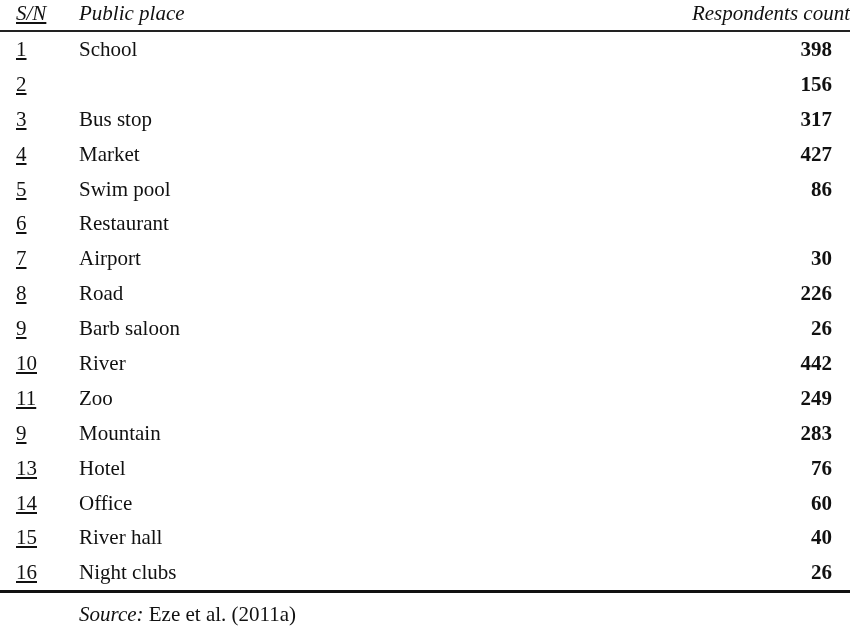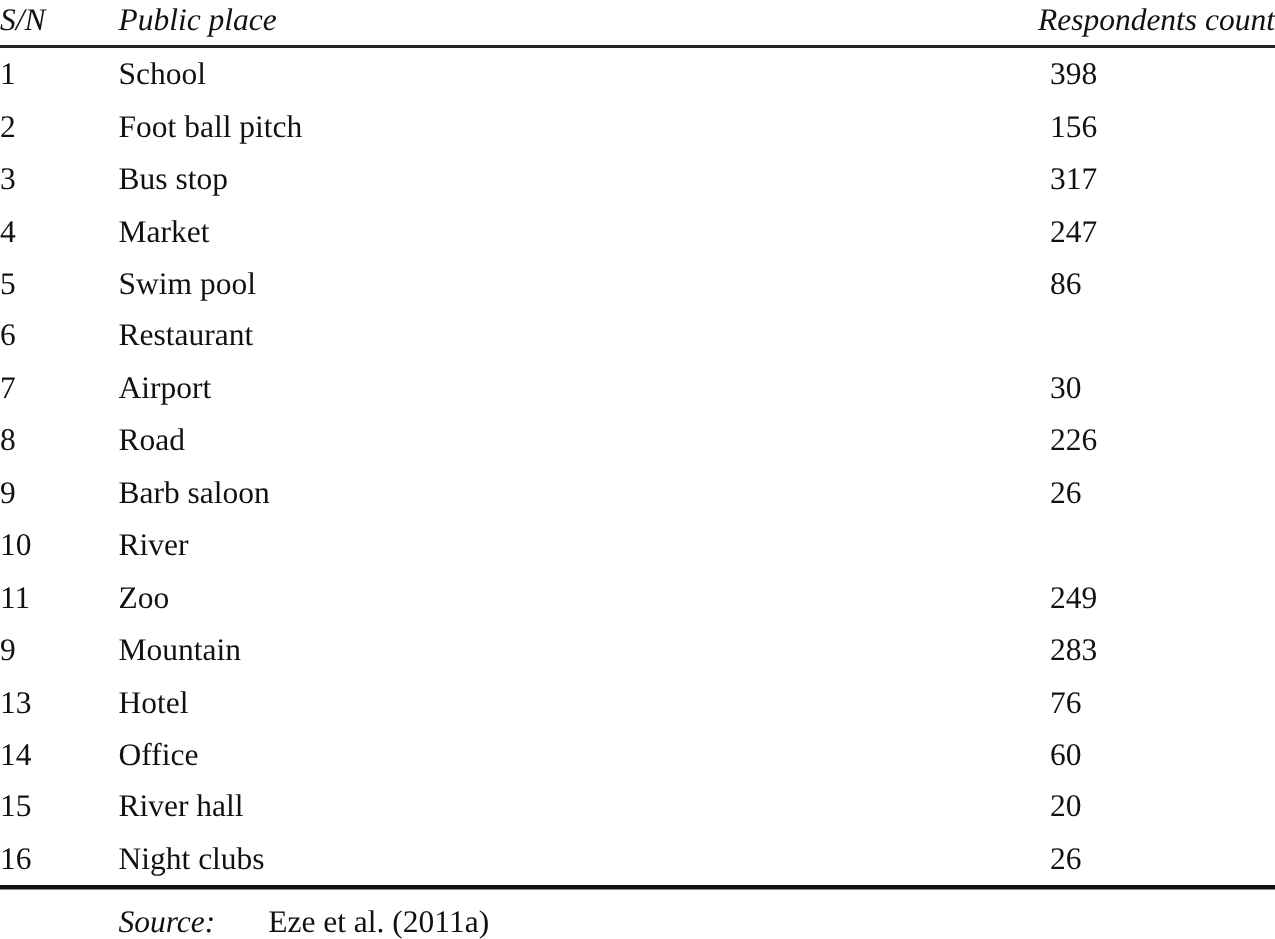--- a/index.html
+++ b/index.html
@@ -28,27 +28,28 @@
     top: 0;
     width: 850px;
     height: 30px;
     font-style: italic;
   }
   .header-row .cell, .data-row .cell {
     position: absolute;
     white-space: nowrap;
     line-height: 26px;
   }
-  .col-sn { left: 0; }
+  .col-sn { left: 16px; text-decoration: underline; }
   .col-place { left: 79px; }
   .col-count-head { right: 0; }
   .col-count {
     left: 700px;
     width: 132px;
-    text-align: left;
+    text-align: right;
+    font-weight: bold;
   }
   .header-row .cell { top: 0; }
   .rule-top {
     position: absolute;
     left: 0;
     top: 30px;
     width: 850px;
     height: 2px;
     background: #222222;
   }
@@ -74,21 +75,21 @@
   }
   .source {
     position: absolute;
     left: 79px;
     top: 601px;
     white-space: nowrap;
     line-height: 26px;
   }
   .source-label {
     font-style: italic;
-    margin-right: 30px;
+    margin-right: 0;
   }
 </style>
 </head>
 <body>
 
 <div class="table-wrap">
   <div class="header-row">
     <span class="cell col-sn">S/N</span>
     <span class="cell col-place">Public place</span>
     <span class="cell col-count-head">Respondents count</span>
@@ -96,32 +97,31 @@
   <div class="rule-top"></div>
 
   <div class="rows">
     <div class="data-row">
       <span class="cell col-sn">1</span>
       <span class="cell col-place">School</span>
       <span class="cell col-count">398</span>
     </div>
     <div class="data-row">
       <span class="cell col-sn">2</span>
-      <span class="cell col-place">Foot ball pitch</span>
       <span class="cell col-count">156</span>
     </div>
     <div class="data-row">
       <span class="cell col-sn">3</span>
       <span class="cell col-place">Bus stop</span>
       <span class="cell col-count">317</span>
     </div>
     <div class="data-row">
       <span class="cell col-sn">4</span>
       <span class="cell col-place">Market</span>
-      <span class="cell col-count">247</span>
+      <span class="cell col-count">427</span>
     </div>
     <div class="data-row">
       <span class="cell col-sn">5</span>
       <span class="cell col-place">Swim pool</span>
       <span class="cell col-count">86</span>
     </div>
     <div class="data-row">
       <span class="cell col-sn">6</span>
       <span class="cell col-place">Restaurant</span>
     </div>
@@ -136,20 +136,21 @@
       <span class="cell col-count">226</span>
     </div>
     <div class="data-row">
       <span class="cell col-sn">9</span>
       <span class="cell col-place">Barb saloon</span>
       <span class="cell col-count">26</span>
     </div>
     <div class="data-row">
       <span class="cell col-sn">10</span>
       <span class="cell col-place">River</span>
+      <span class="cell col-count">442</span>
     </div>
     <div class="data-row">
       <span class="cell col-sn">11</span>
       <span class="cell col-place">Zoo</span>
       <span class="cell col-count">249</span>
     </div>
     <div class="data-row">
       <span class="cell col-sn">9</span>
       <span class="cell col-place">Mountain</span>
       <span class="cell col-count">283</span>
@@ -160,21 +161,21 @@
       <span class="cell col-count">76</span>
     </div>
     <div class="data-row">
       <span class="cell col-sn">14</span>
       <span class="cell col-place">Office</span>
       <span class="cell col-count">60</span>
     </div>
     <div class="data-row">
       <span class="cell col-sn">15</span>
       <span class="cell col-place">River hall</span>
-      <span class="cell col-count">20</span>
+      <span class="cell col-count">40</span>
     </div>
     <div class="data-row">
       <span class="cell col-sn">16</span>
       <span class="cell col-place">Night clubs</span>
       <span class="cell col-count">26</span>
     </div>
   </div>
 
   <div class="rule-bottom"></div>
 </div>

